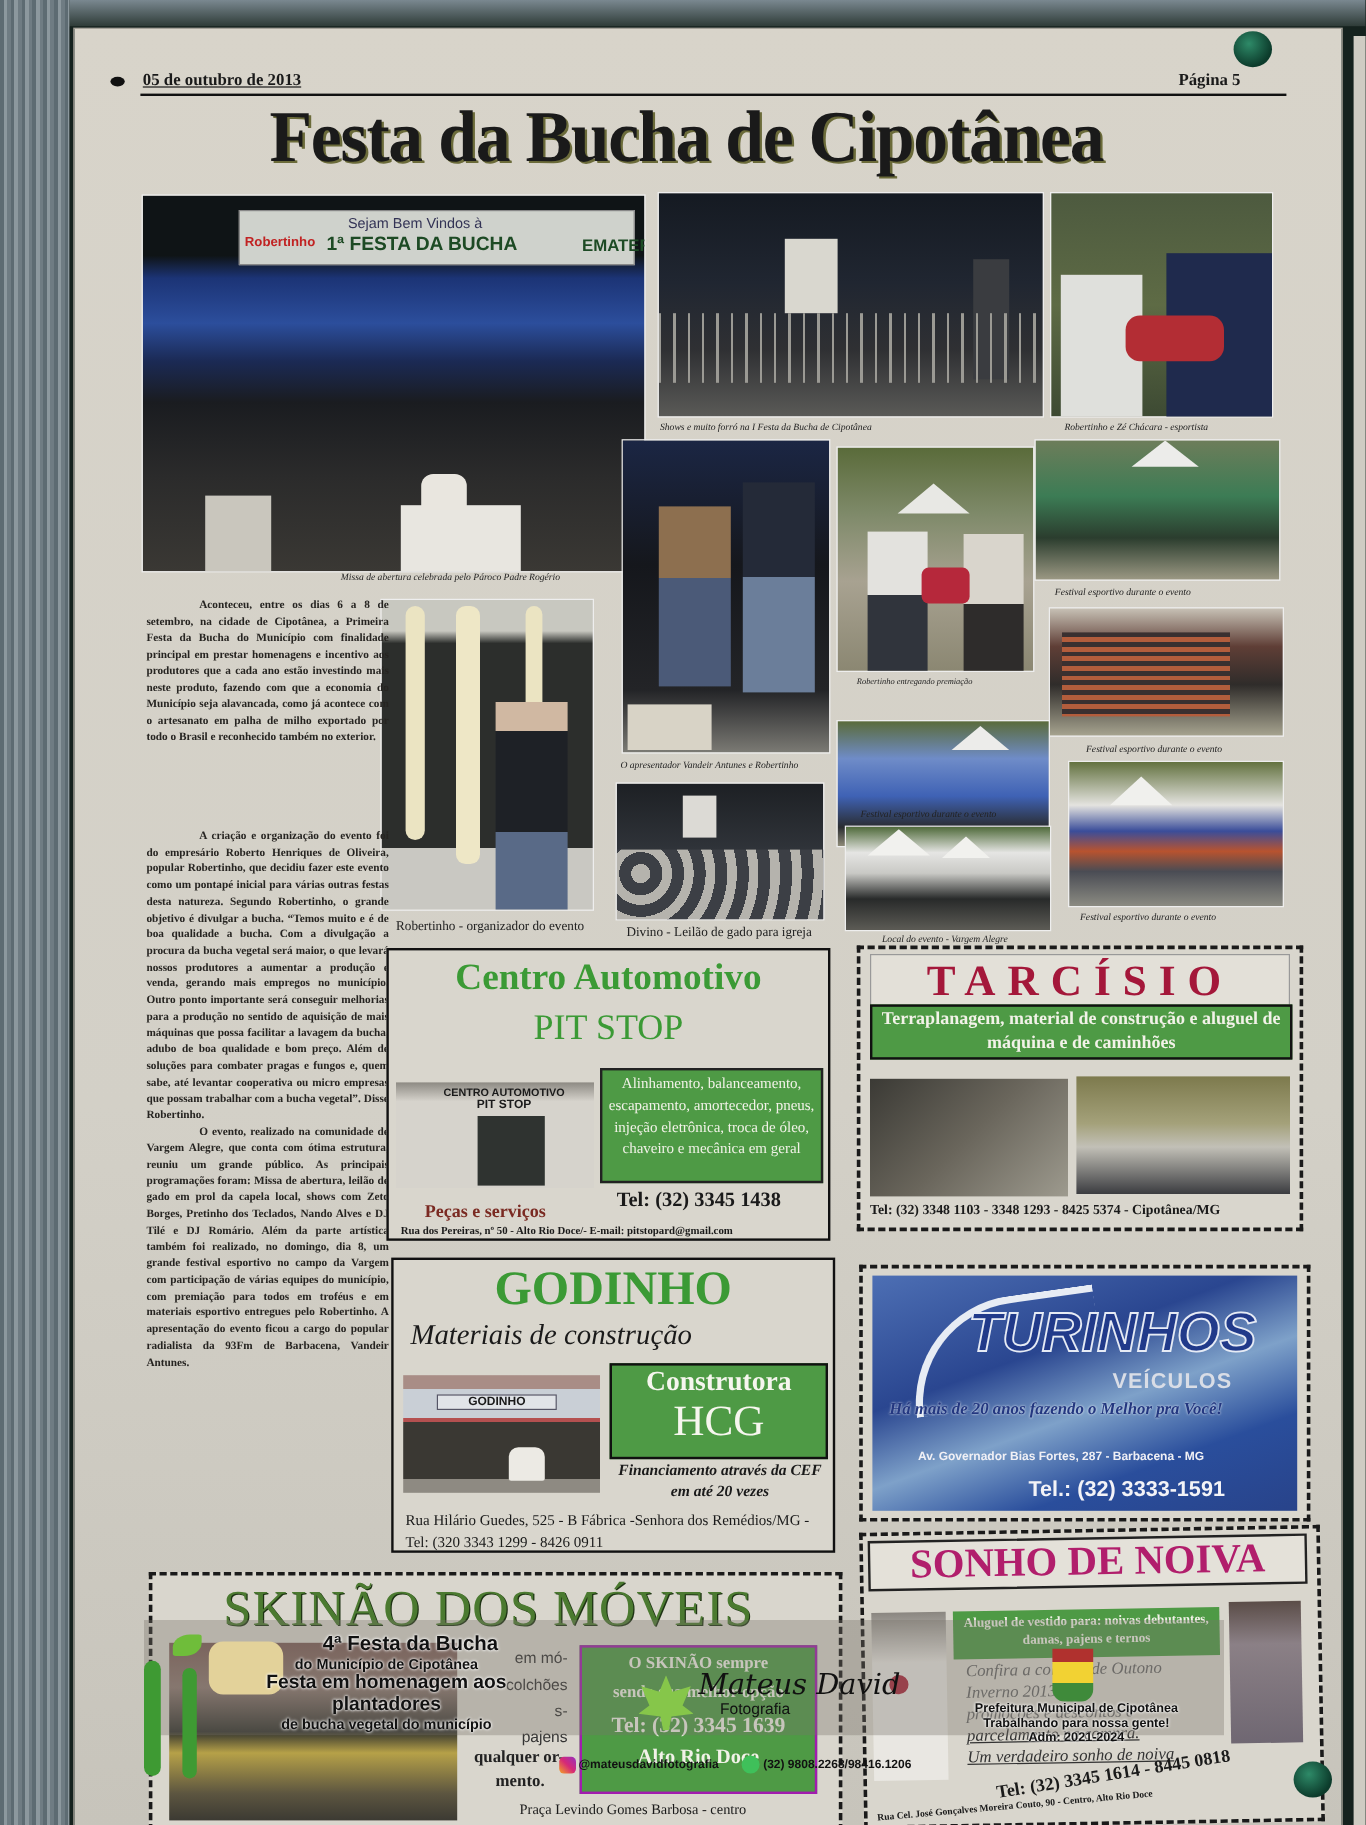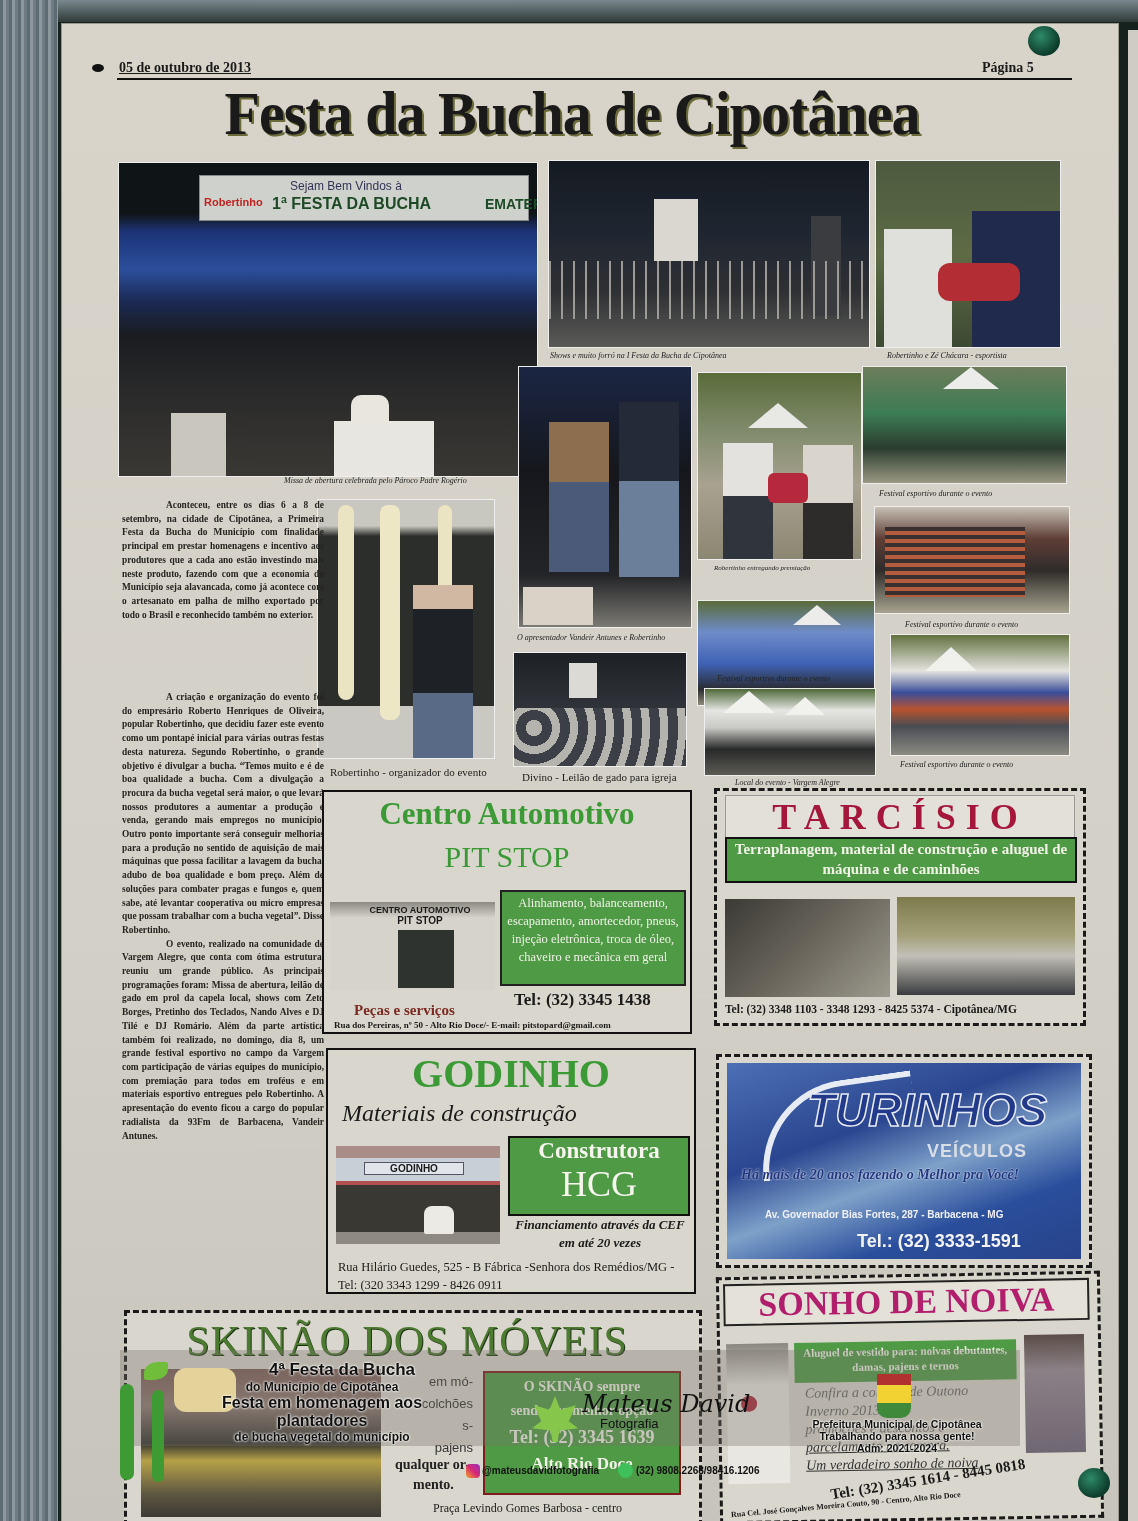--- a/index.html
+++ b/index.html
@@ -193,21 +193,21 @@
     <div class="abs center greentxt" style="left:0;top:4px;width:560px;font-size:42px;letter-spacing:1px;color:#4b7a30;text-shadow:1px 1px 0 #1e3314">SKINÃO DOS MÓVEIS</div>
     <div class="abs" style="left:14px;top:56px;width:240px;height:148px;background:linear-gradient(180deg,#7c5d57 0,#8e7a72 25%,#33342f 50%,#b6a148 62%,#5c5540 85%,#3c3a33 100%)"></div>
     <div class="abs sans" style="left:262px;top:58px;width:84px;font-size:13px;line-height:22px;text-align:right;color:#333">
       <div>em mó-</div>
       <div>colchões</div>
       <div>s-</div>
       <div>pajens</div>
     </div>
     <div class="abs" style="left:268px;top:144px;font-size:14px;font-weight:bold;color:#222;white-space:nowrap">qualquer or-</div>
     <div class="abs" style="left:286px;top:164px;font-size:14px;font-weight:bold;color:#222">mento.</div>
-    <div class="abs green center" style="left:356px;top:58px;width:198px;height:124px;border:2px solid #7f1d1d;padding-top:6px">
+    <div class="abs green center" style="left:356px;top:58px;width:198px;height:124px;border:2px solid #a21caf;padding-top:6px">
       <div style="font-size:14px;font-weight:bold">O SKINÃO sempre</div>
       <div style="font-size:14px;font-weight:bold;margin-top:8px">sendo sua melhor opção</div>
       <div style="font-size:18px;font-weight:bold;margin-top:8px">Tel: (32) 3345 1639</div>
       <div style="font-size:17px;font-weight:bold;margin-top:6px">Alto Rio Doce</div>
     </div>
     <div class="abs" style="left:306px;top:188px;font-size:12px;font-weight:normal;white-space:nowrap">Praça Levindo Gomes Barbosa  - centro</div>
   </div>
 
   <div class="ad dash" style="left:656px;top:1250px;width:384px;height:247px;transform:rotate(-1deg)">
     <div class="abs center" style="left:4px;top:4px;width:366px;font-size:34px;font-weight:bold;color:#b11e6c;background:#e4e1d9;border:2px solid #222">SONHO DE NOIVA</div>

